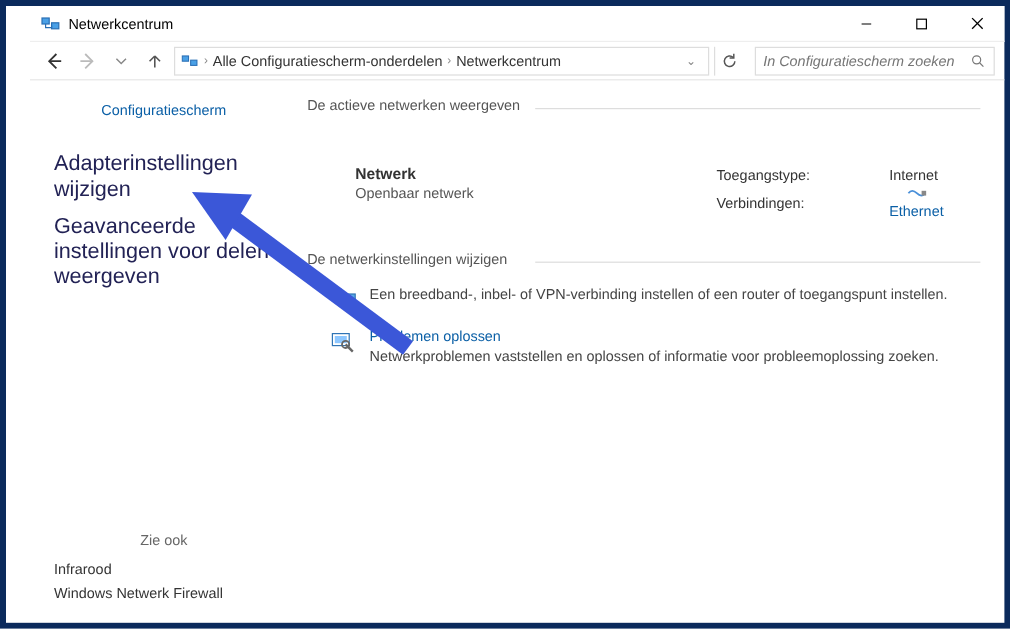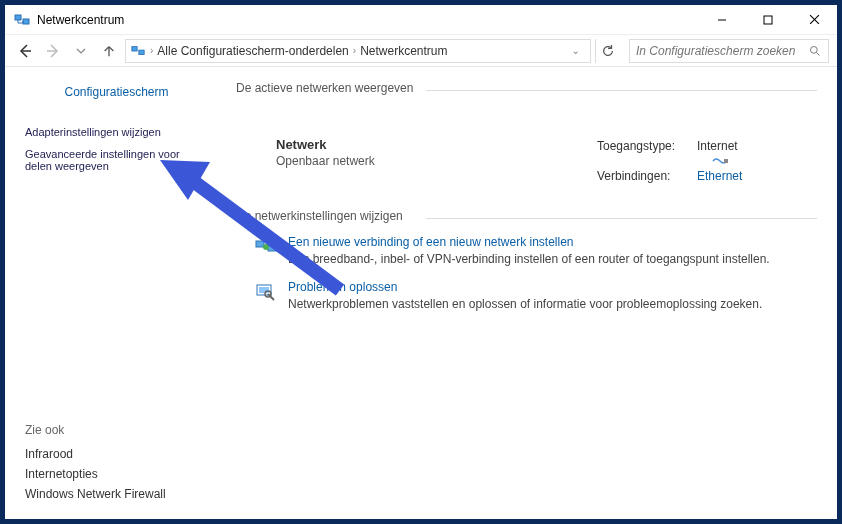--- a/index.html
+++ b/index.html
@@ -12,20 +12,21 @@
     overflow: hidden;
   }
   .window {
     width: 842px;
     height: 524px;
     border: 5px solid #0b2a5c;
     background: #fff;
     position: relative;
     display: flex;
     flex-direction: column;
+    padding-left: 20px;
   }
   
   .titlebar {
     height: 30px;
     display: flex;
     align-items: center;
     padding: 0 0 0 8px;
     background: #fff;
     border-bottom: 1px solid #eee;
   }
@@ -115,34 +116,35 @@
     padding: 18px 12px 12px 20px;
     display: flex;
     flex-direction: column;
     font-size: 12px;
     color: #333;
   }
   .sidebar a.side-link {
     color: #225;
     text-decoration: none;
     margin: 5px 0;
-    font-size: 11px;
+    font-size: 18px;
     cursor: pointer;
   }
   .sidebar .side-heading {
     color: #0a5fa6;
     font-size: 12px;
     margin-bottom: 8px;
     text-align: center;
   }
   .sidebar .zie-ook {
     margin-top: auto;
     color: #666;
     font-size: 12px;
     margin-bottom: 4px;
+    text-align: center;
   }
   .sidebar .zie-ook-list a {
     display: block;
     color: #333;
     text-decoration: none;
     margin: 6px 0;
     font-size: 12px;
     cursor: pointer;
   }
   .main {
@@ -174,21 +176,21 @@
   }
   .active-networks-box {
     display: flex;
     padding: 8px 0 16px 40px;
     margin-top: 30px;
   }
   .net-left { flex: 1; }
   .net-name { font-weight: bold; font-size: 13px; }
   .net-type { font-size: 12px; color: #555; margin-top: 2px;}
   .net-right { width: 220px; font-size: 12px; }
-  .net-row { display: flex; align-items: flex-end; margin: 2px 0; }
+  .net-row { display: flex; align-items: center; margin: 2px 0; gap: 44px; }
   .net-row .nr-label { width: 100px; color: #333; }
   .net-row .nr-value { color: #333; }
   .net-row a.ethernet-link { color: #0a5fa6; text-decoration: none; display:flex; align-items:center; gap:4px;flex-direction:column;}
   .eth-icon { width:16px; height:10px; display:inline-block;}
   .tasks-section { margin-top: 18px; }
   .task {
     display: flex;
     align-items: flex-start;
     margin: 8px 0 14px 18px;
     gap: 10px;
@@ -310,21 +312,20 @@
 
     <div class="sidebar">
       <div class="side-heading">Configuratiescherm</div>
       <div style="height:14px"></div>
       <a class="side-link">Adapterinstellingen wijzigen</a>
       <a class="side-link">Geavanceerde instellingen voor delen weergeven</a>
 
       <div class="zie-ook">Zie ook</div>
       <div class="zie-ook-list">
         <a>Infrarood</a>
-        <a>Internetopties</a>
         <a>Windows Netwerk Firewall</a>
       </div>
     </div>
 
     <div class="main">
 
       <div class="section-label">De actieve netwerken weergeven</div>
 
       <div class="active-networks-box">
         <div class="net-left">
@@ -355,21 +356,20 @@
 
       <div class="task">
         <span class="task-icon">
           <svg width="24" height="20" viewBox="0 0 24 20">
             <rect x="2" y="4" width="8" height="6" fill="#5aa8e6" stroke="#2f74b5"></rect>
             <rect x="14" y="8" width="8" height="6" fill="#5aa8e6" stroke="#2f74b5"></rect>
             <circle cx="12" cy="10" r="3" fill="#4caf50"></circle>
           </svg>
         </span>
         <div class="task-body">
-          <div class="task-title">Een nieuwe verbinding of een nieuw netwerk instellen</div>
           <div class="task-desc">Een breedband-, inbel- of VPN-verbinding instellen of een router of toegangspunt instellen.</div>
         </div>
       </div>
 
       <div class="task">
         <span class="task-icon">
           <svg width="24" height="20" viewBox="0 0 24 20">
             <rect x="3" y="3" width="14" height="10" fill="#fff" stroke="#2f74b5"></rect>
             <rect x="5" y="5" width="10" height="6" fill="#8ec7ff"></rect>
             <path d="M14 12 L20 18" stroke="#666" stroke-width="2"></path>

